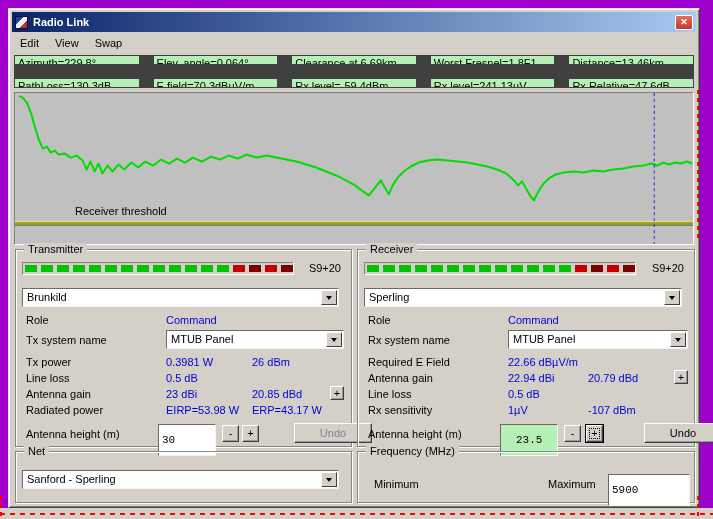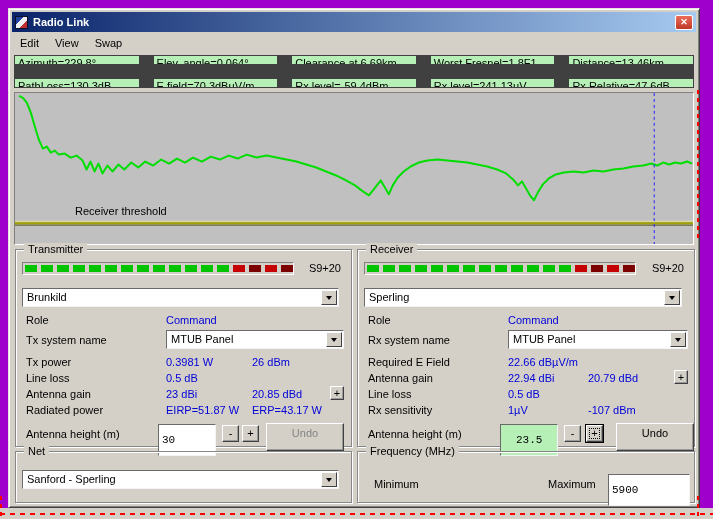--- a/index.html
+++ b/index.html
@@ -45,21 +45,21 @@
 
   .row-label{position:absolute;left:10px;white-space:nowrap;}
   .v1{position:absolute;left:150px;color:#0000d8;white-space:nowrap;}
   .v2{position:absolute;left:236px;color:#0000d8;white-space:nowrap;}
   #rx-group .v2{left:230px;}
 
   .btn{position:absolute;background:#d4d0c8;border:1px solid;border-color:#fff #404040 #404040 #fff;
        box-shadow:inset -1px -1px 0 #9a9a9a;text-align:center;font-size:11px;cursor:default;}
   .btn.tiny{width:14px;height:14px;line-height:12px;}
   .btn.small{width:17px;height:17px;line-height:15px;}
-  .btn.undo{width:78px;height:28px;line-height:18px;}
+  .btn.undo{width:78px;height:20px;line-height:18px;margin-left:28px;}
   .btn.disabled{color:#848484;}
   .btn.focused{outline:1px dotted #000;outline-offset:-4px;box-shadow:inset -1px -1px 0 #9a9a9a,0 0 0 1px #000;}
 
   .field{position:absolute;height:32px;background:#fff;border:1px solid;border-color:#6a6a6a #f4f4f4 #f4f4f4 #6a6a6a;
          font-size:11px;padding:0 3px;font-family:Liberation Mono, monospace;}
   .field.green{background:#b6f0b6;}
 
   .freq-label{position:absolute;white-space:nowrap;}
 
   #bottom-strip{position:absolute;left:0;top:508px;width:713px;height:11px;background:#d4d0c8;}
@@ -154,21 +154,21 @@
 
     <span class="row-label" style="top:122px">Line loss</span>
     <span class="v1" style="top:122px">0.5 dB</span>
 
     <span class="row-label" style="top:138px">Antenna gain</span>
     <span class="v1" style="top:138px">23 dBi</span>
     <span class="v2" style="top:138px">20.85 dBd</span>
     <span class="btn tiny" style="left:314px;top:136px;">+</span>
 
     <span class="row-label" style="top:154px">Radiated power</span>
-    <span class="v1" style="top:154px">EIRP=51.87 W</span>
+    <span class="v1" style="top:154px">EIRP=53.98 W</span>
     <span class="v2" style="top:154px">ERP=43.17 W</span>
 
     <span class="row-label" style="top:178px">Antenna height (m)</span>
     <input class="field" style="left: 142px; top: 174px; width: 58px;" value="30">
     <span class="btn small" style="left:206px;top:175px;">-</span>
     <span class="btn small" style="left:226px;top:175px;">+</span>
     <span class="btn undo disabled" style="left:250px;top:173px;">Undo</span>
   </div>
 
   <div class="groupbox" id="rx-group" style="left:348px;top:240px;width:338px;height:198px;">

